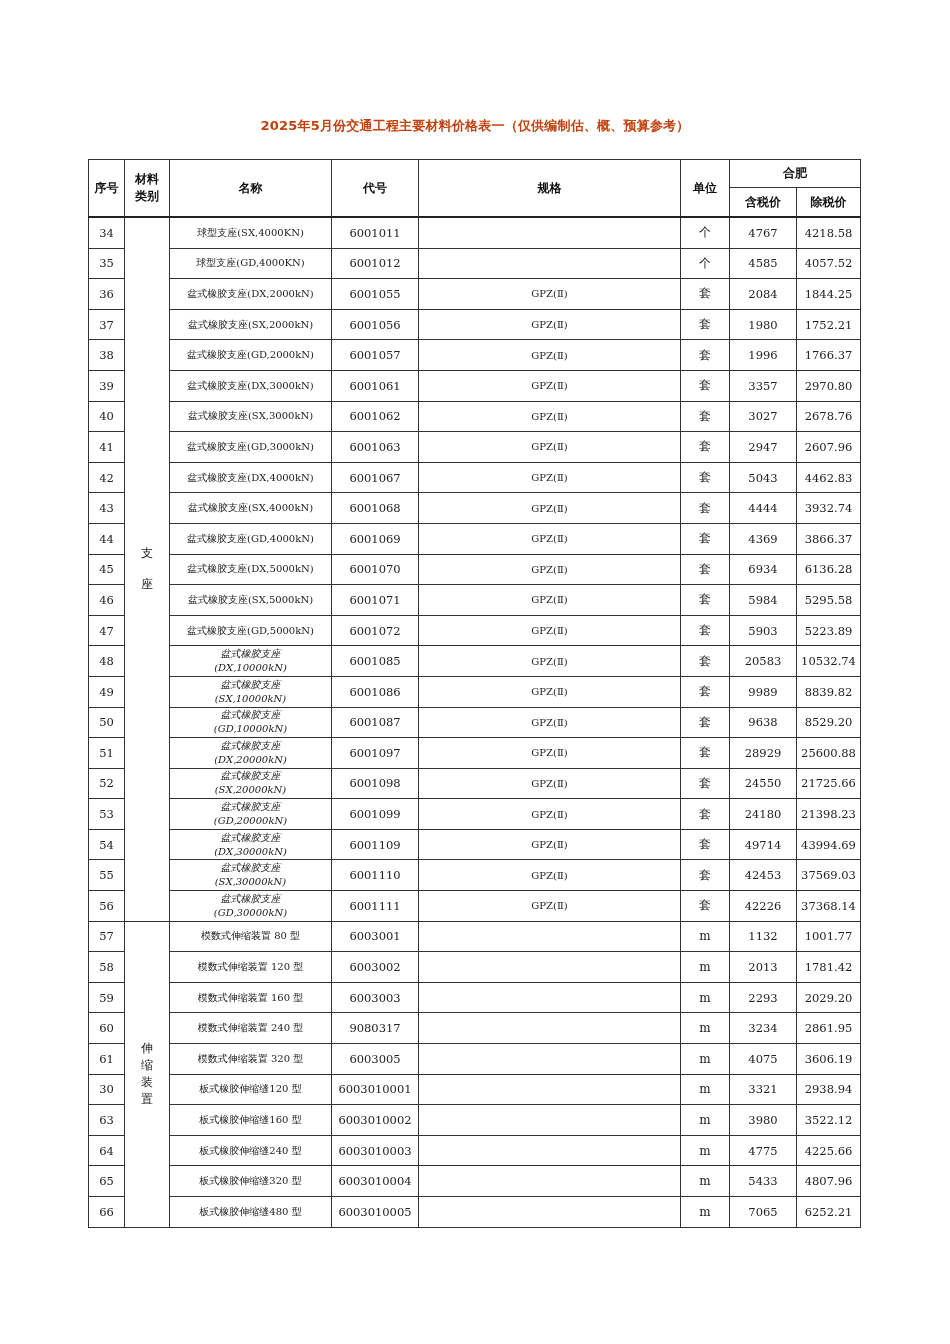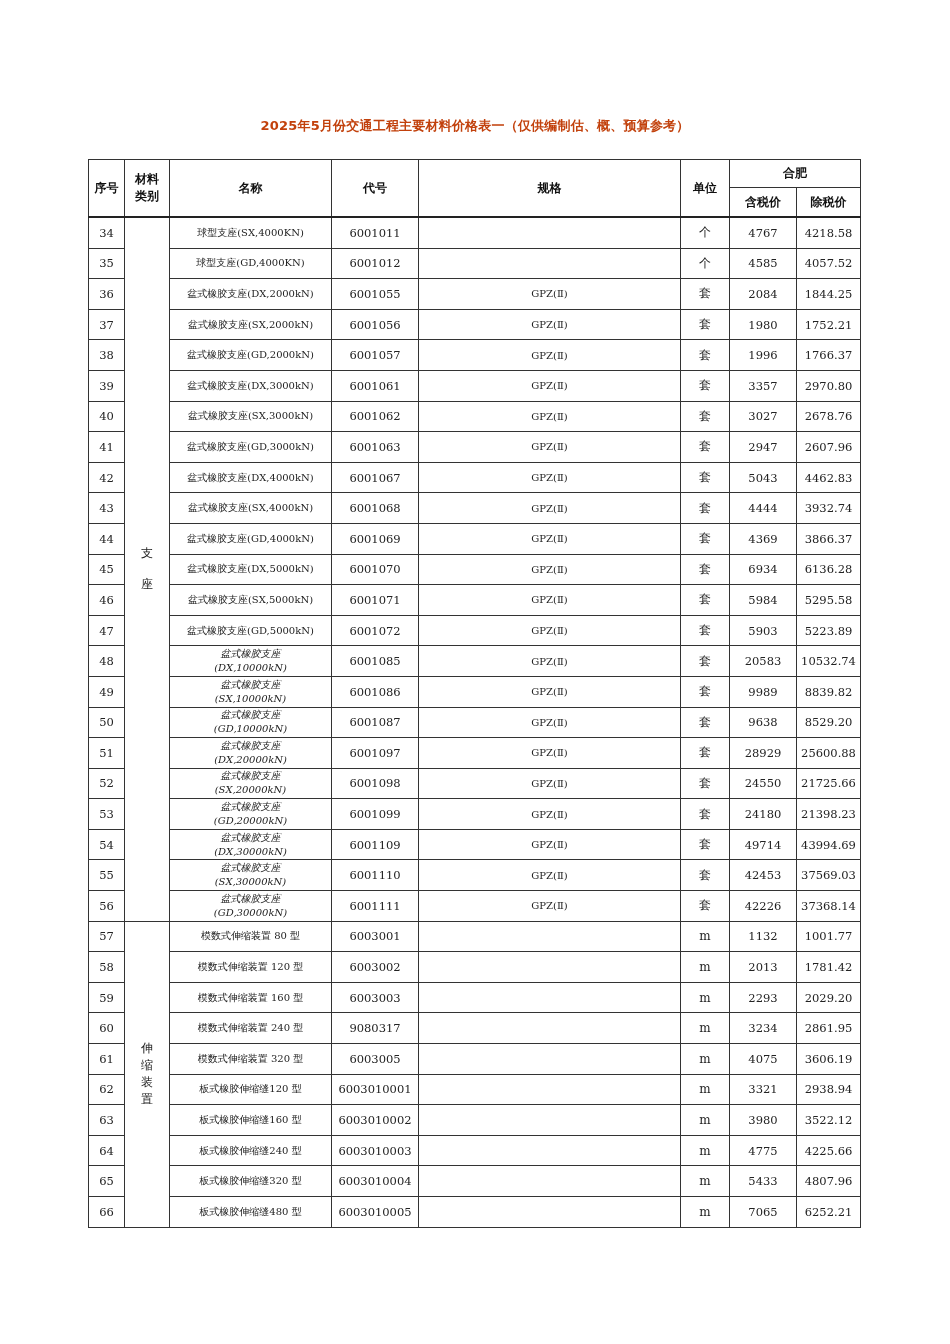--- a/index.html
+++ b/index.html
@@ -338,21 +338,21 @@
       <tr>
         <td>61</td>
         <td class="name">模数式伸缩装置 320 型</td>
         <td>6003005</td>
         <td class="spec"></td>
         <td class="unit">m</td>
         <td>4075</td>
         <td>3606.19</td>
       </tr>
       <tr>
-        <td>62</td>
+        <td>30</td>
         <td class="name">板式橡胶伸缩缝120 型</td>
         <td>6003010001</td>
         <td class="spec"></td>
         <td class="unit">m</td>
         <td>3321</td>
         <td>2938.94</td>
       </tr>
       <tr>
         <td>63</td>
         <td class="name">板式橡胶伸缩缝160 型</td>

